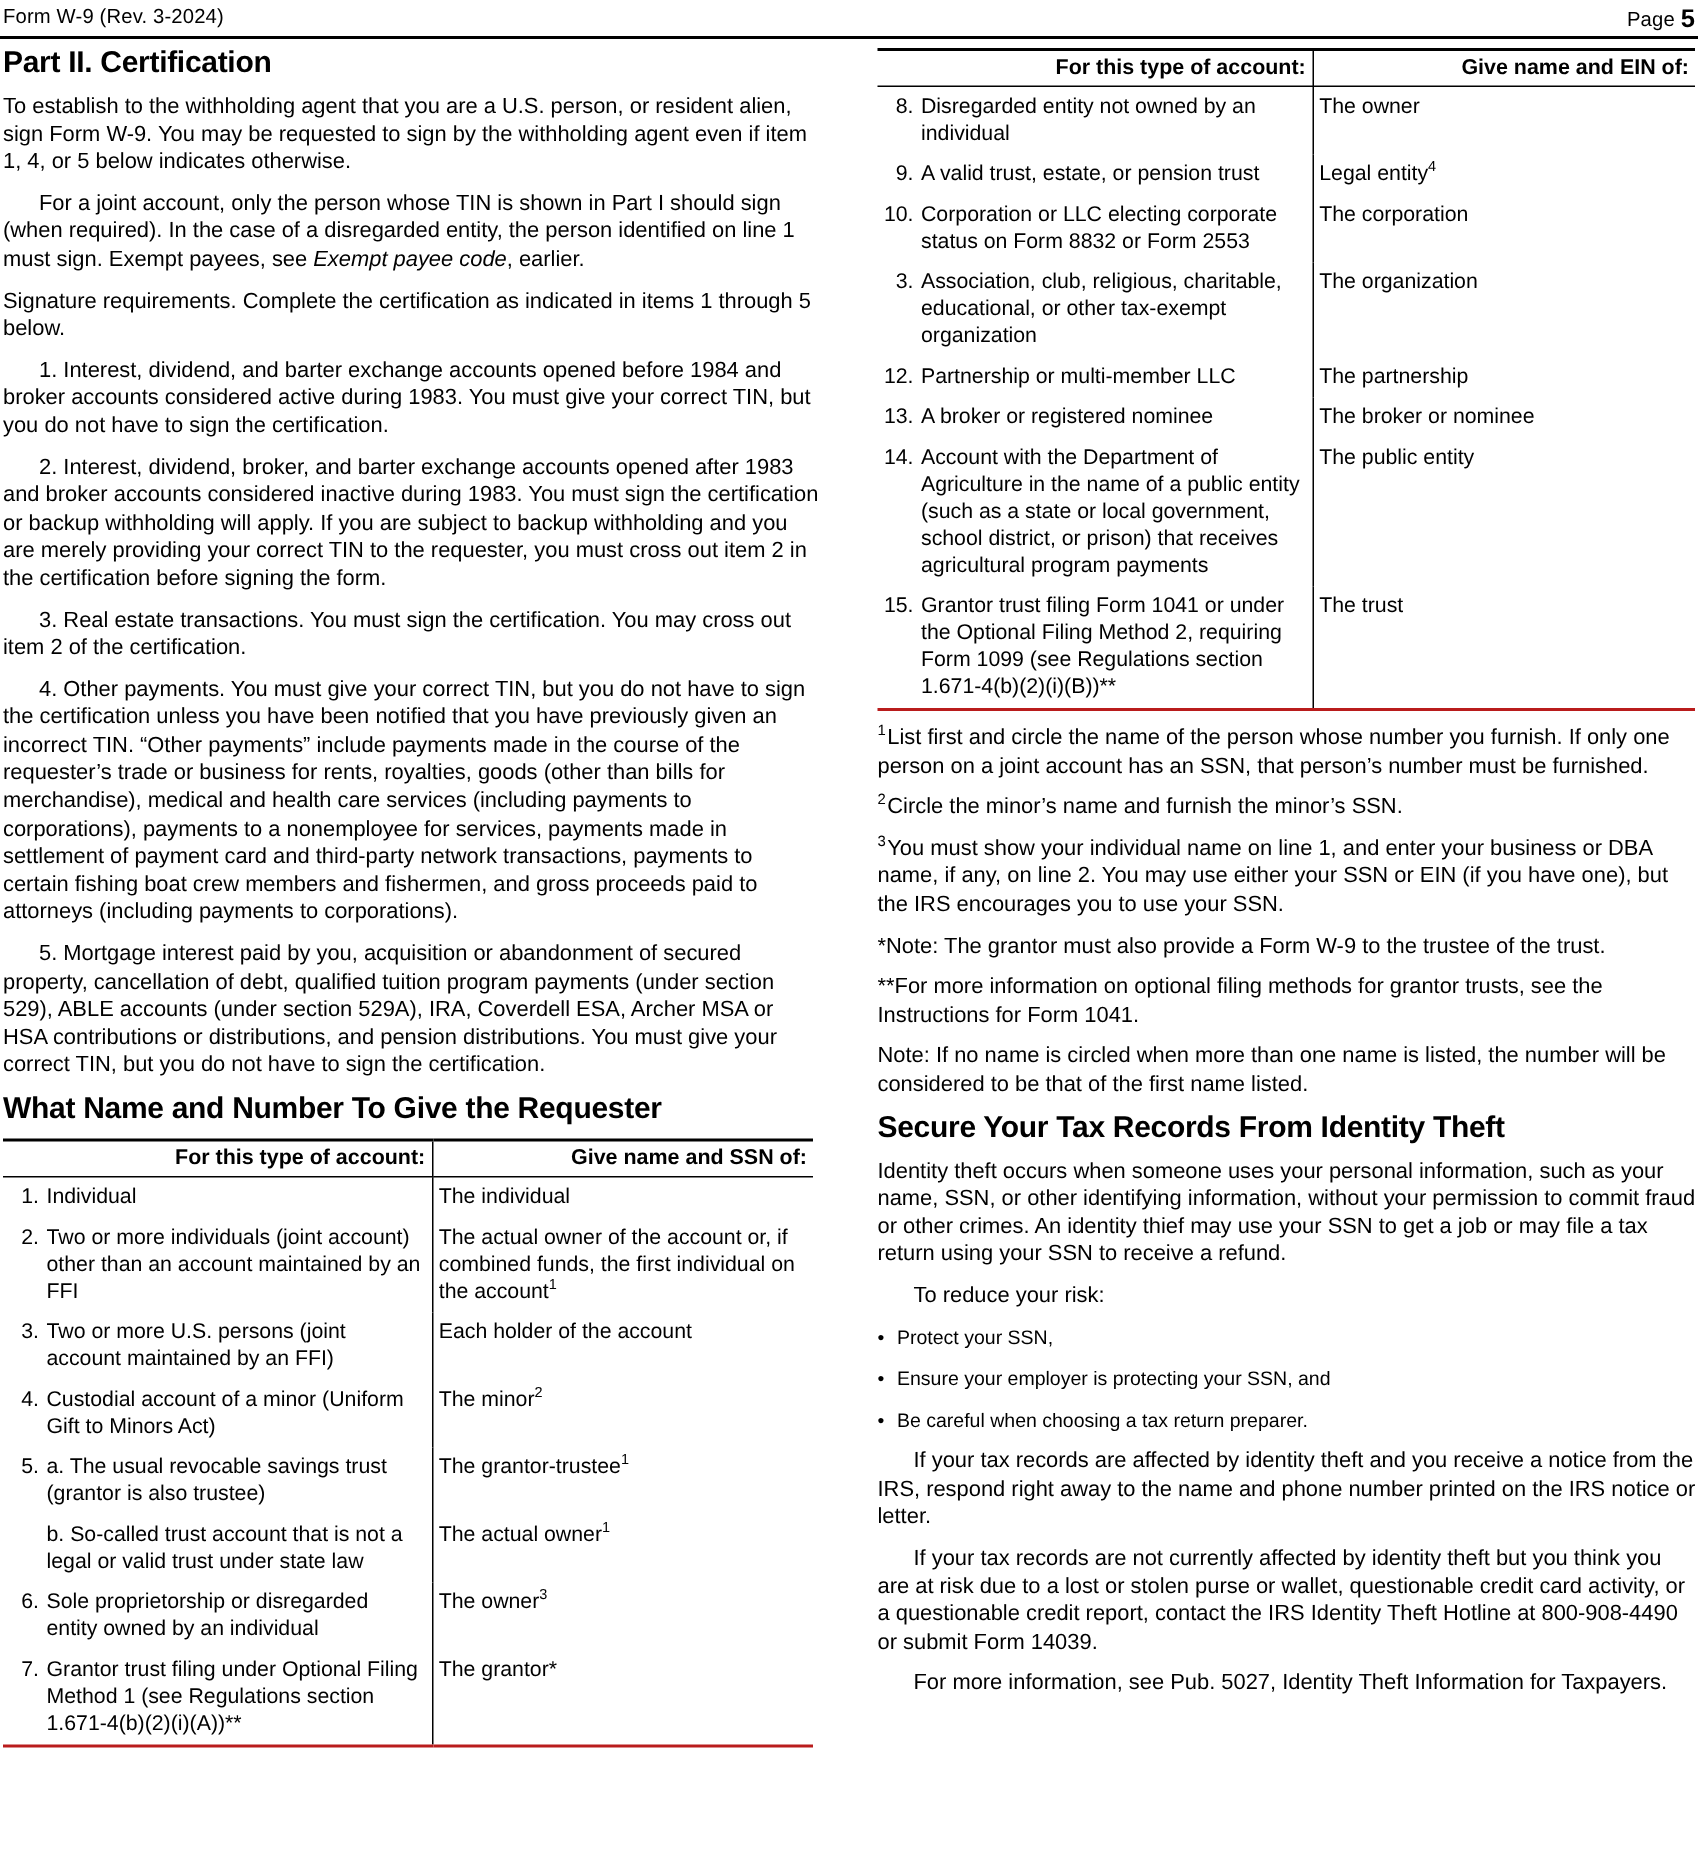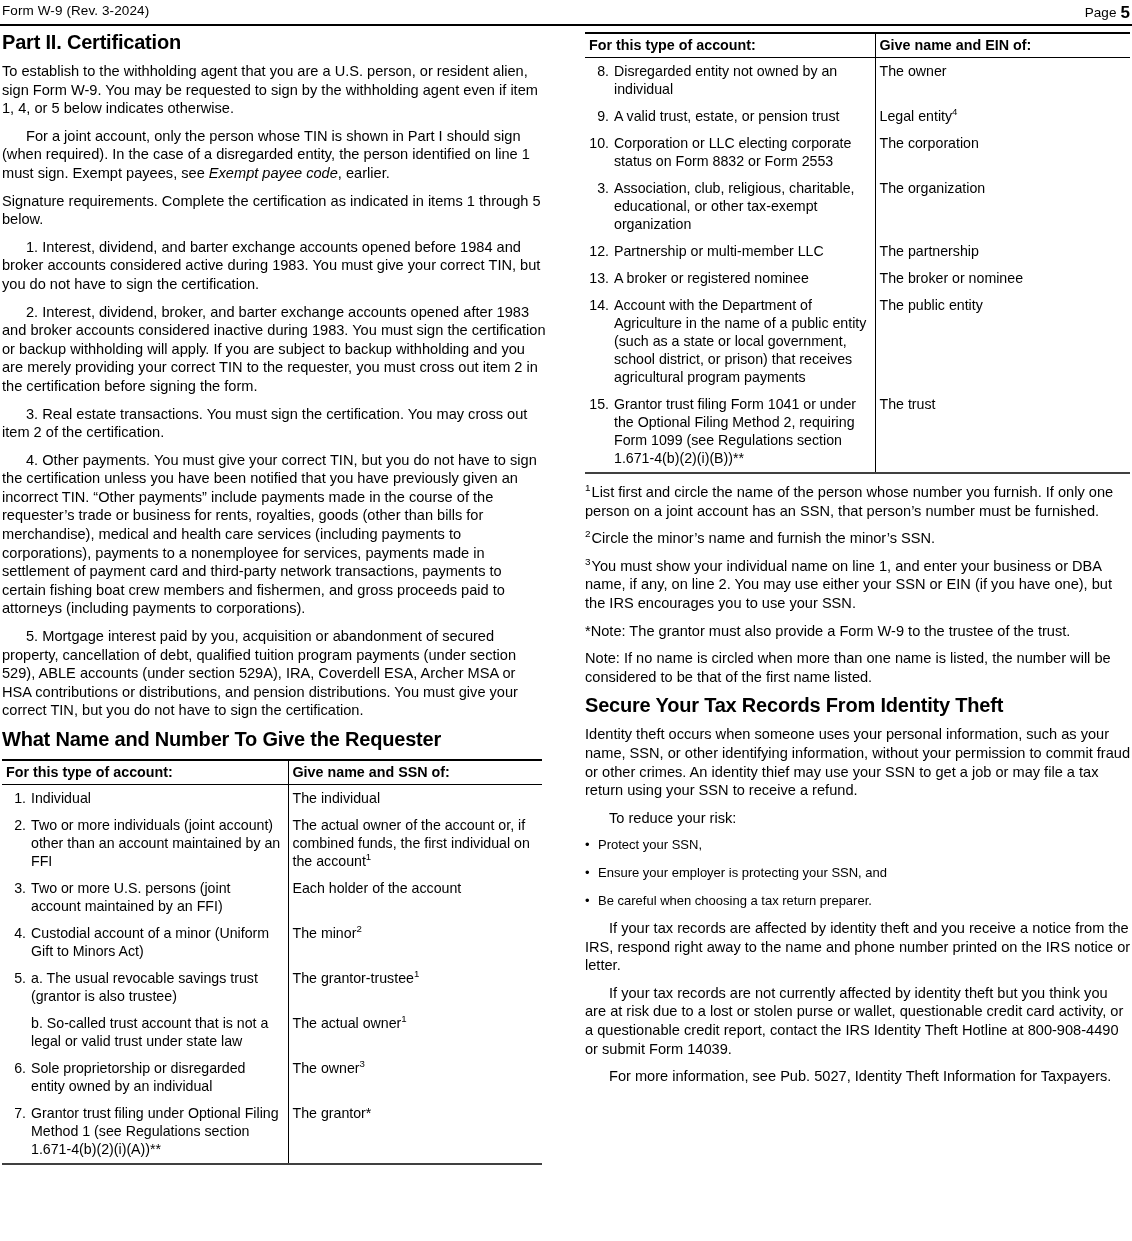--- a/index.html
+++ b/index.html
@@ -108,35 +108,35 @@
     border-collapse: collapse;
     width: 100%;
     table-layout: fixed;
   }
   table.wtable.left-tbl  { width: 540px; }
   table.wtable.right-tbl { width: 545px; }
 
   table.wtable th {
     font-size: 14.3px;
     font-weight: bold;
-    text-align: left;
+    text-align: right;
     padding: 3px 4px 4px 4px;
     border-top: 2px solid #000;
     border-bottom: 1.5px solid #000;
     vertical-align: middle;
   }
   table.wtable td {
     font-size: 14.2px;
     line-height: 18px;
     padding: 4px 6px 5px 4px;
     vertical-align: top;
   }
   table.wtable td.colA { border-right: 1.5px solid #000; }
   table.wtable th.colA { border-right: 1.5px solid #000; }
-  table.wtable tr.last td { border-bottom: 2px solid #404040; }
+  table.wtable tr.last td { border-bottom: 2px solid #b91c1c; }
 
   .num-row {
     display: flex;
   }
   .num-row .num {
     flex: 0 0 auto;
     text-align: right;
     padding-right: 5px;
     min-width: 20px;
   }
@@ -363,20 +363,21 @@
 
   <p class="body"><span class="sup-pre">1</span><span>List first and circle the name of the person whose number you furnish. If only one person on a joint account has an SSN, that person’s number must be furnished.</span></p>
 
   <p class="body"><span class="sup-pre">2</span><span>Circle the minor’s name and furnish the minor’s SSN.</span></p>
 
   <p class="body"><span class="sup-pre">3</span><span>You must show your individual name on line 1, and enter your business or DBA name, if any, on line 2. You may use either your SSN or EIN (if you have one), but the IRS encourages you to use your SSN.</span></p>
 
 
   <p class="body"><span>*</span><span class="b">Note:</span><span> The grantor must also provide a Form W-9 to the trustee of the trust.</span></p>
 
+  <p class="body"><span>**</span><span>For more information on optional filing methods for grantor trusts, see the Instructions for Form 1041.</span></p>
 
   <p class="body"><span class="b">Note:</span><span> If no name is circled when more than one name is listed, the number will be considered to be that of the first name listed.</span></p>
 
   <h2 class="sec-head">Secure Your Tax Records From Identity Theft</h2>
 
   <p class="body">Identity theft occurs when someone uses your personal information, such as your name, SSN, or other identifying information, without your permission to commit fraud or other crimes. An identity thief may use your SSN to get a job or may file a tax return using your SSN to receive a refund.</p>
 
   <p class="body indent">To reduce your risk:</p>
 
   <ul class="bullets">

